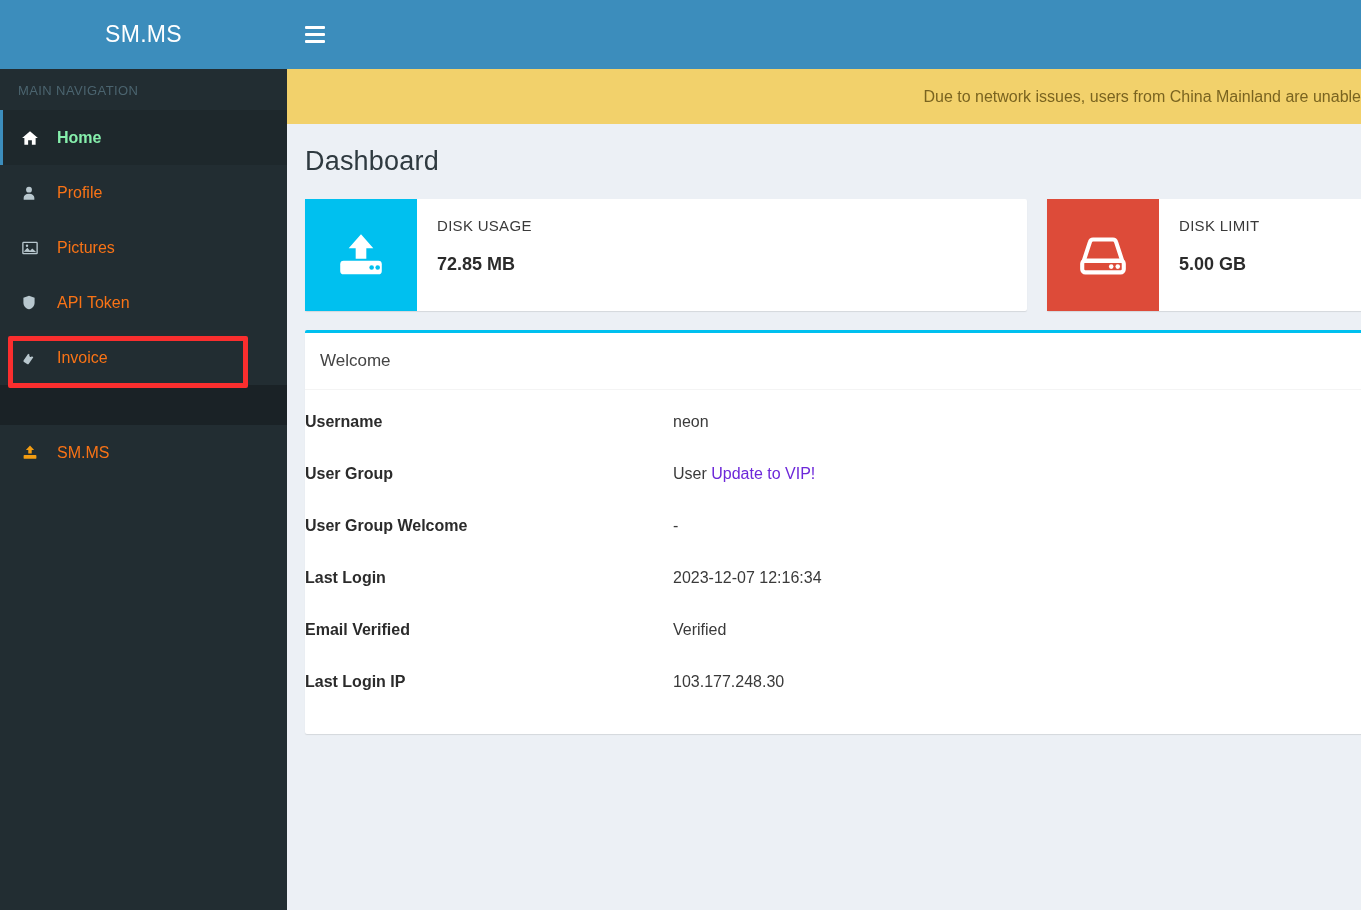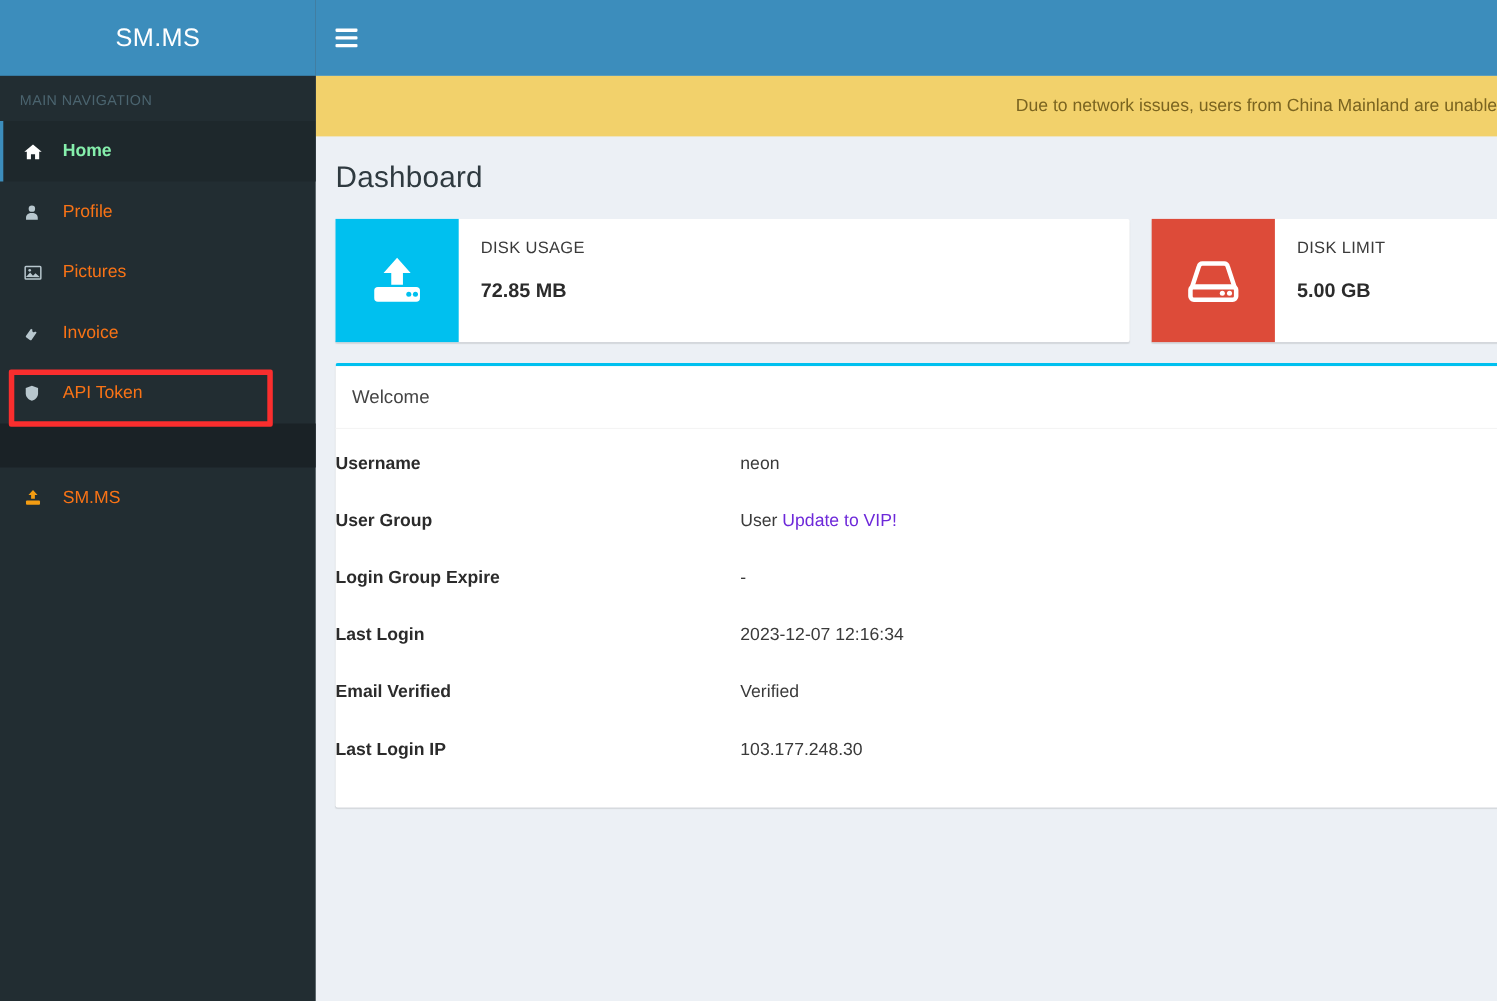--- a/index.html
+++ b/index.html
@@ -273,34 +273,34 @@
             <rect x="2.5" y="4.5" width="19" height="15" rx="1"></rect>
             <path d="M3.5 17l5-5.5 3.5 4 3-3 5.5 5" fill="currentColor" stroke="none"></path>
             <circle cx="8" cy="9" r="1.6" fill="currentColor" stroke="none"></circle>
           </svg>
         </span>
         <span>Pictures</span>
       </li>
 
       <li class="nav-item">
         <span class="nav-icon">
+          <svg width="16" height="17" viewBox="0 0 24 24" fill="currentColor">
+            <path d="M12 1.8 3.6 5v7.1c0 5.2 3.6 9.1 8.4 10.1 4.8-1 8.4-4.9 8.4-10.1V5z"></path>
+          </svg>
+        </span>
+        <span>API Token</span>
+      </li>
+
+      <li class="nav-item">
+        <span class="nav-icon">
           <svg width="18" height="18" viewBox="0 0 24 24" fill="currentColor">
             <path d="M3.2 13.4 10.6 6l1.6 1.6a1.9 1.9 0 0 0 2.7 2.7l1.6 1.6-7.4 7.4a1.6 1.6 0 0 1-2.3 0l-3.6-3.6a1.6 1.6 0 0 1 0-2.3z" transform="rotate(-10 12 12)"></path>
           </svg>
         </span>
         <span>Invoice</span>
-      </li>
-
-      <li class="nav-item">
-        <span class="nav-icon">
-          <svg width="16" height="17" viewBox="0 0 24 24" fill="currentColor">
-            <path d="M12 1.8 3.6 5v7.1c0 5.2 3.6 9.1 8.4 10.1 4.8-1 8.4-4.9 8.4-10.1V5z"></path>
-          </svg>
-        </span>
-        <span>API Token</span>
       </li>
 
       <li class="nav-gap"></li>
 
       <li class="nav-item smms">
         <span class="nav-icon">
           <svg width="18" height="18" viewBox="0 0 24 24" fill="currentColor">
             <path d="M12 2 6.5 8h3.2v4.6h4.6V8h3.2z"></path>
             <rect x="3.5" y="14.6" width="17" height="5.2" rx="1.2"></rect>
           </svg>
@@ -373,21 +373,21 @@
               <td class="detail-value">neon</td>
             </tr>
             <tr>
               <td class="detail-label">User Group</td>
               <td class="detail-value">
                 <span>User</span>
                 <a class="vip-link">Update to VIP!</a>
               </td>
             </tr>
             <tr>
-              <td class="detail-label">Login Group Expire</td>
+              <td class="detail-label">User Group Welcome</td>
               <td class="detail-value">-</td>
             </tr>
             <tr>
               <td class="detail-label">Last Login</td>
               <td class="detail-value">2023-12-07 12:16:34</td>
             </tr>
             <tr>
               <td class="detail-label">Email Verified</td>
               <td class="detail-value">Verified</td>
             </tr>

